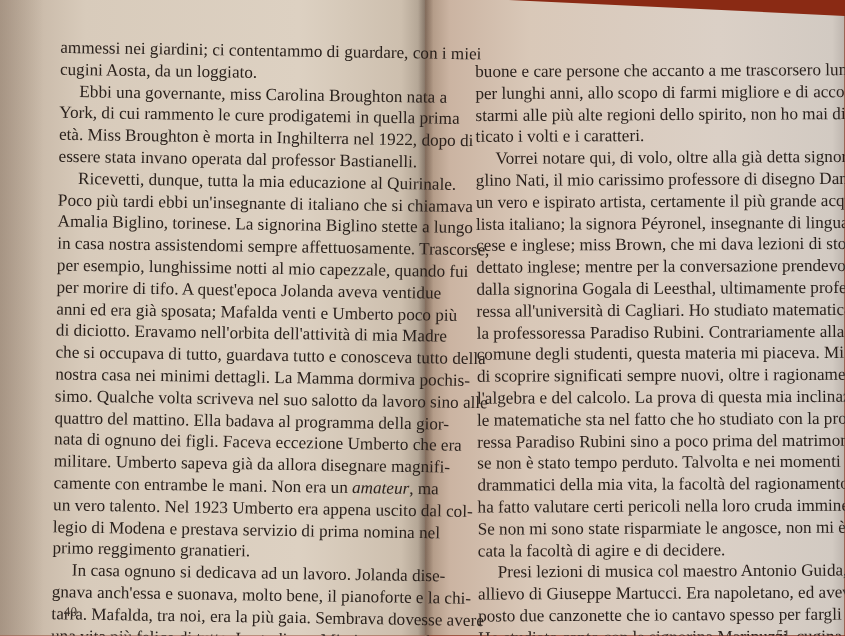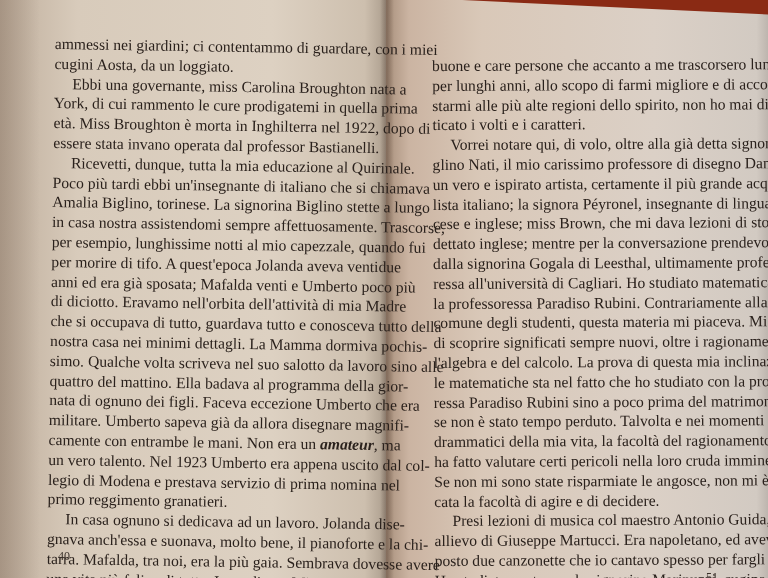--- a/index.html
+++ b/index.html
@@ -34,21 +34,21 @@
       text-align: justify;
     }
     .left-text { left: 55px; top: 34px; width: 300px; transform: rotate(0.9deg); transform-origin: 0 0; }
     .right-text { left: 432px; top: 56px; width: 285px; transform: rotate(-0.3deg); transform-origin: 0 0; }
     .line { display: block; white-space: nowrap; text-align-last: justify; }
     .line.last { text-align-last: left; }
     .indent { padding-left: 18px; }
     .page-num { position: absolute; font-size: 12px; color: #3a302a; }
     .pn-left { left: 58px; top: 549px; }
     .pn-right { left: 706px; top: 570px; }
-    em { font-style: italic; font-weight: bold; }
+    em { font-style: italic; }
   </style>
 </head>
 <body>
 
 <div class="spread">
   <div class="page page-left">
     <div class="left-edge-shadow"></div>
   </div>
   <div class="page page-right"></div>
   <div class="spine"></div>

